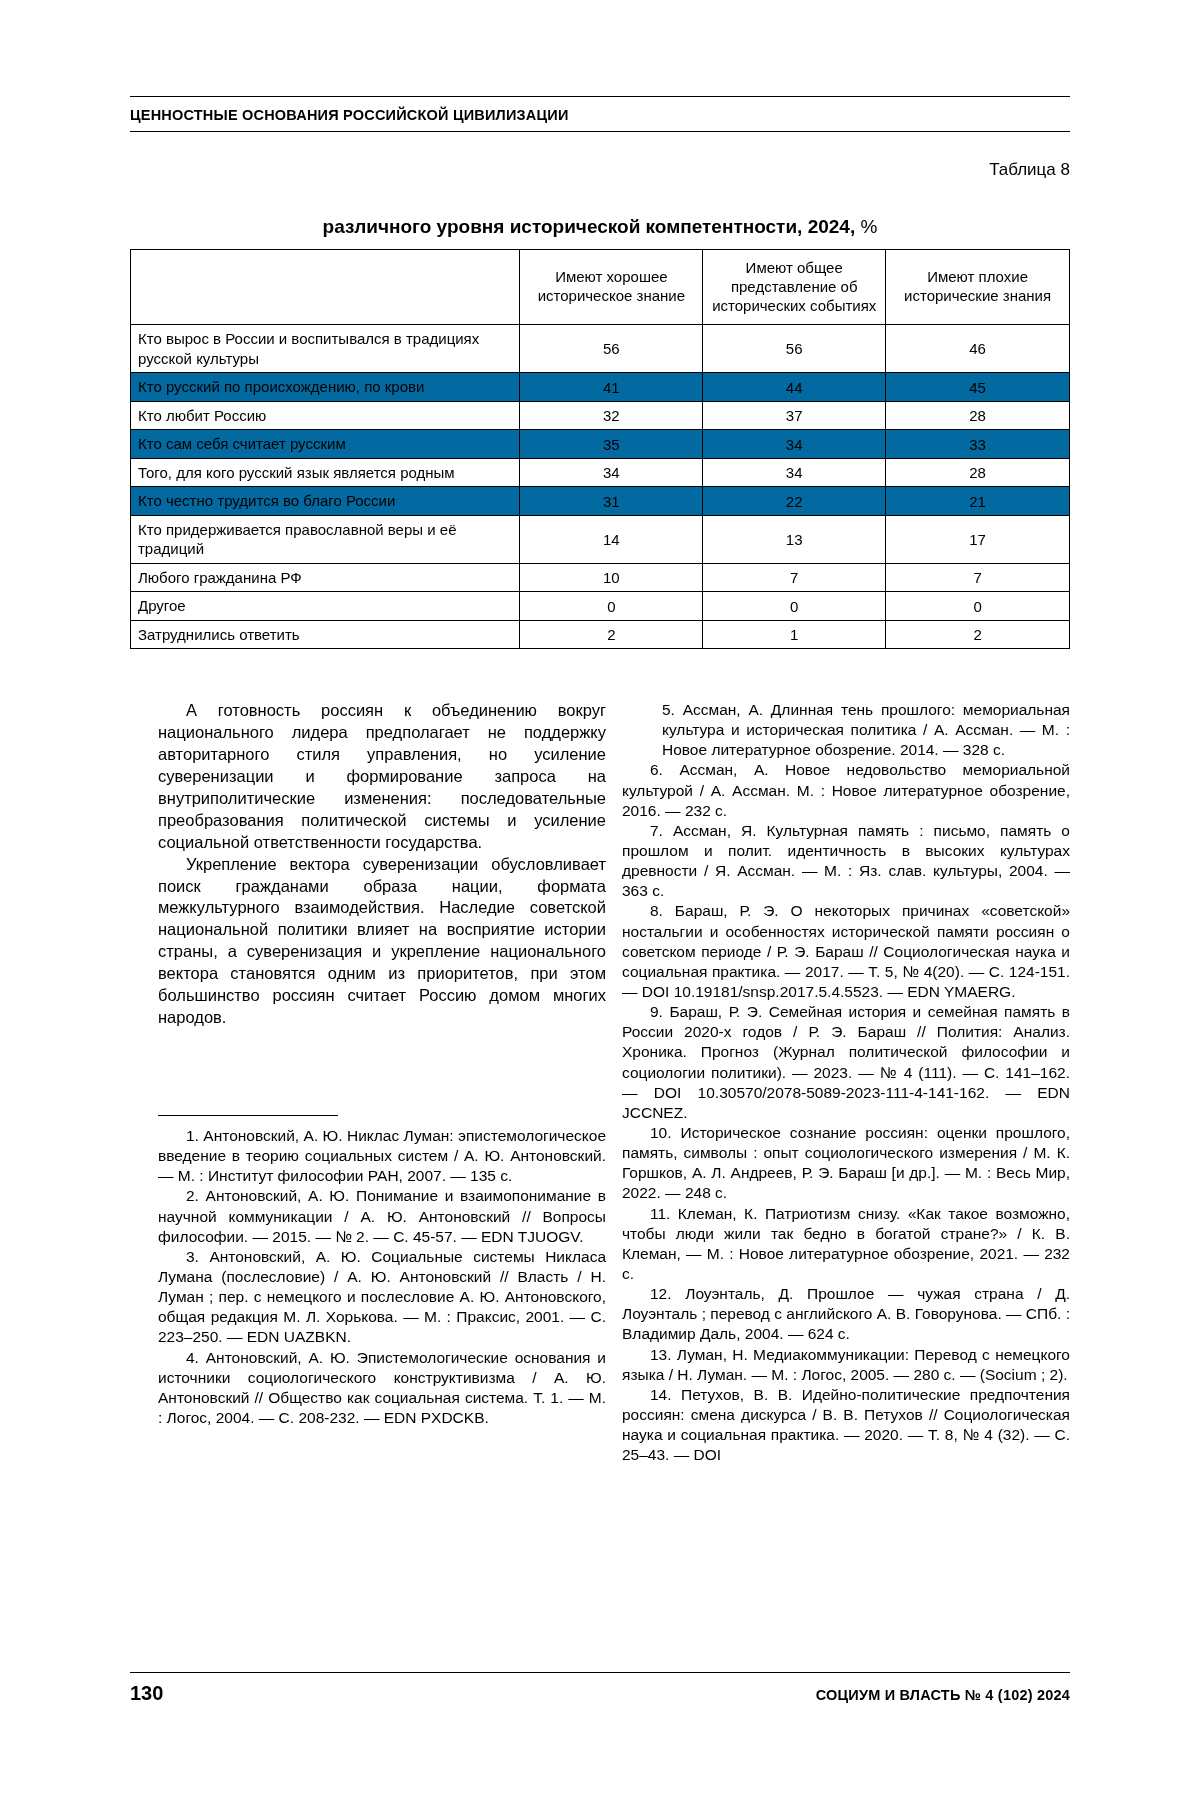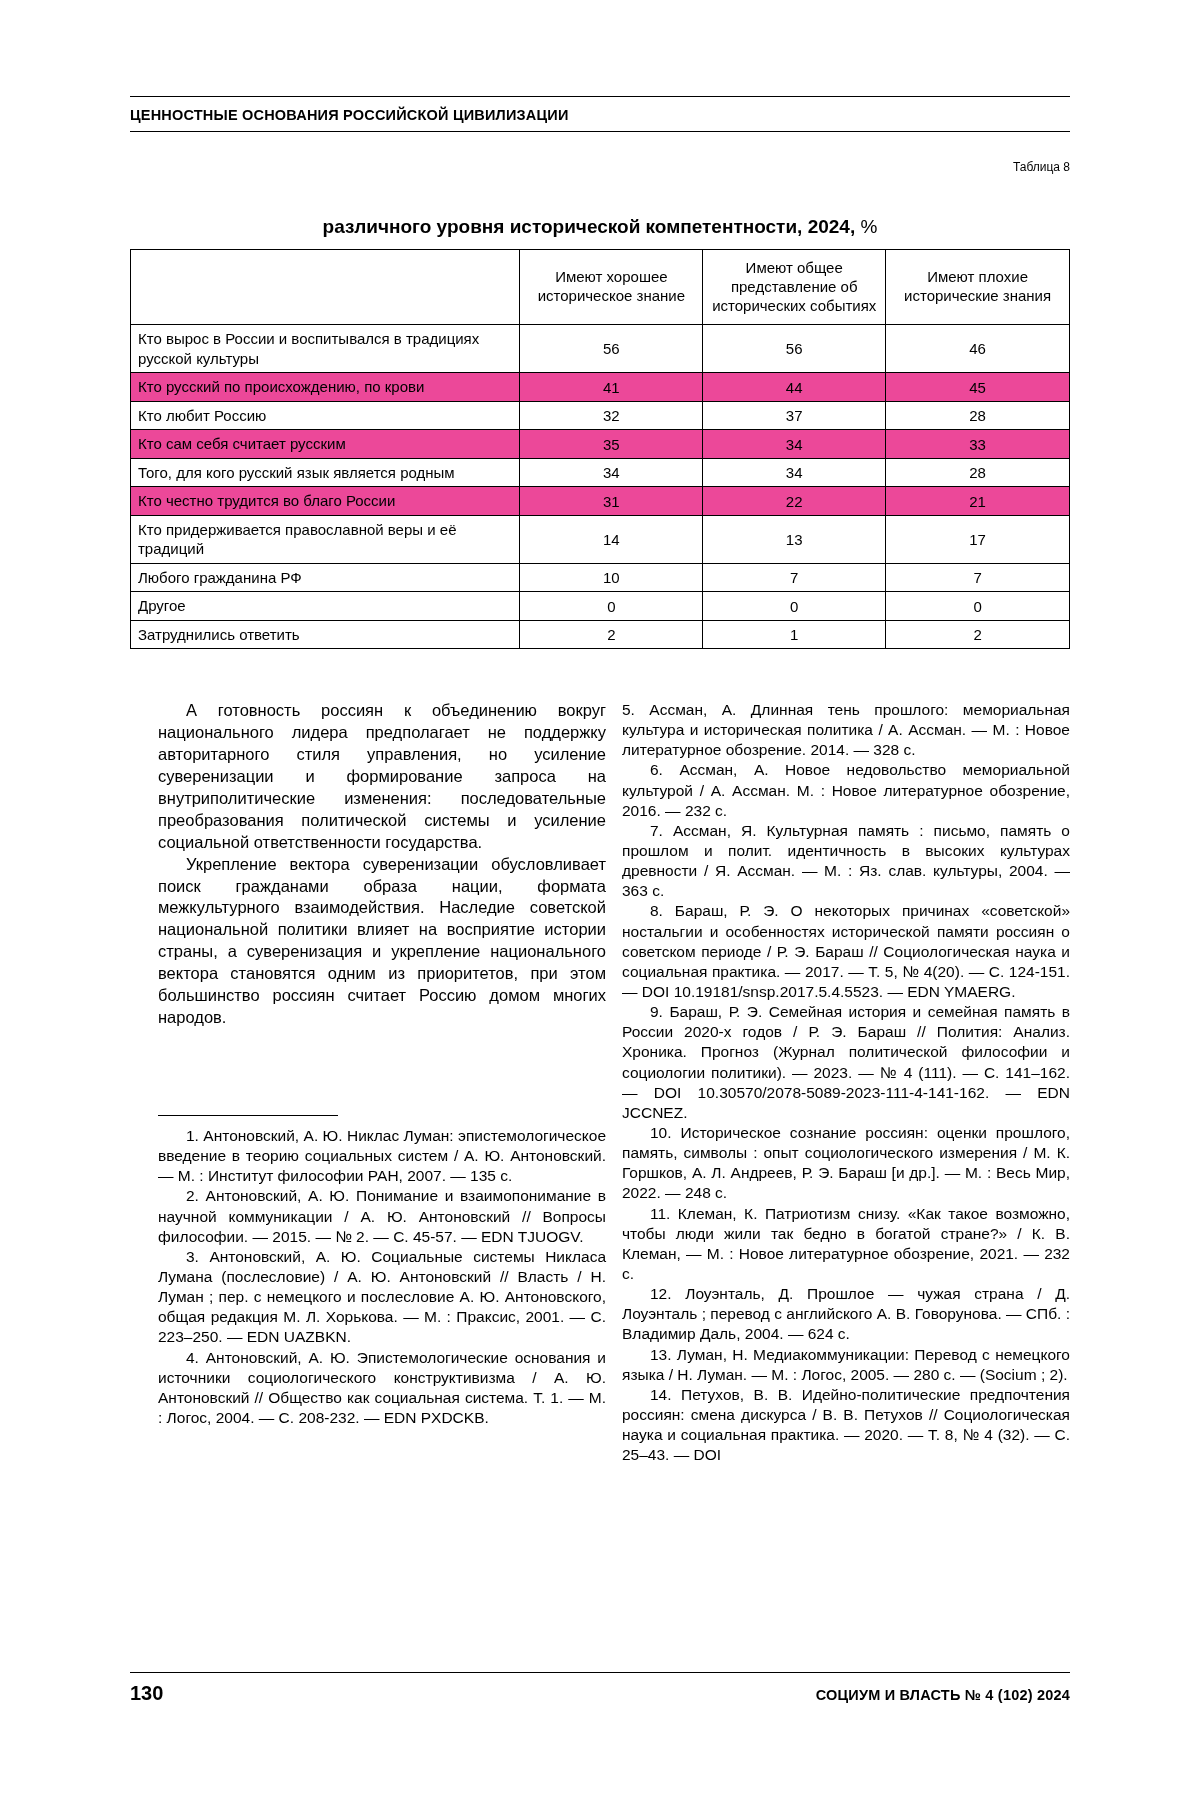--- a/index.html
+++ b/index.html
@@ -41,21 +41,21 @@
   }
   .header .rule-bottom {
     border-top: 1px solid #000;
     width: 100%;
   }
   
   .table-number {
     position: absolute;
     right: 130px;
     top: 160px;
-    font-size: 12px;
+    font-size: 17px;
   }
   .table-title {
     position: absolute;
     left: 130px;
     top: 188px;
     width: 940px;
     text-align: center;
     font-size: 19px;
     font-weight: bold;
     line-height: 1.35;
@@ -87,21 +87,21 @@
     border-top: 1.5px solid #000;
   }
   table.data td.label {
     text-align: left;
     line-height: 1.3;
   }
   table.data td.num {
     text-align: center;
   }
   table.data tr.shade td {
-    background: #ec4899;
+    background: #0369a1;
   }
   table.data col.c1 { width: 390px; }
   table.data col.c2 { width: 183px; }
   table.data col.c3 { width: 183px; }
   table.data col.c4 { width: 184px; }
   .justify2 { text-align: justify; }
   
   .columns {
     position: absolute;
     left: 130px;
@@ -118,21 +118,21 @@
   }
   .col.left { left: 0; margin-left: 28px; }
   .col.right { left: 492px; }
   .col p {
     margin: 0;
     text-indent: 28px;
     text-align: justify;
     -webkit-hyphens: auto;
     hyphens: auto;
   }
-  .col p.noindent { text-indent: 0; }
+  .col p.noindent { text-indent: 0; margin-left: 40px; }
   .refs-rule {
     width: 180px;
     border-top: 1.2px solid #000;
     margin: 0 0 10px 0;
   }
   .refs p {
     font-size: 15.5px;
     line-height: 1.3;
     margin: 0;
     text-indent: 28px;

